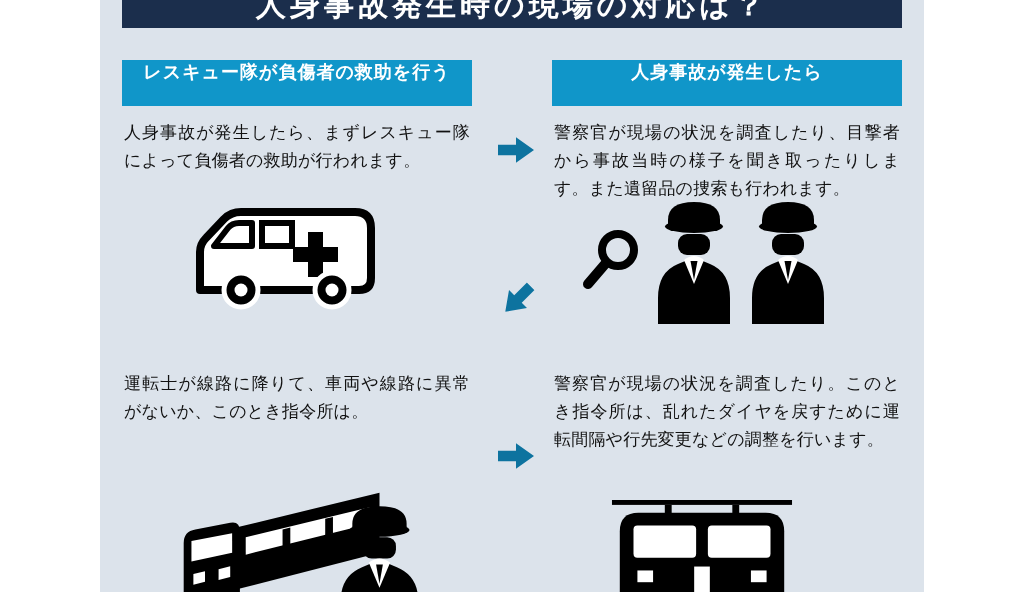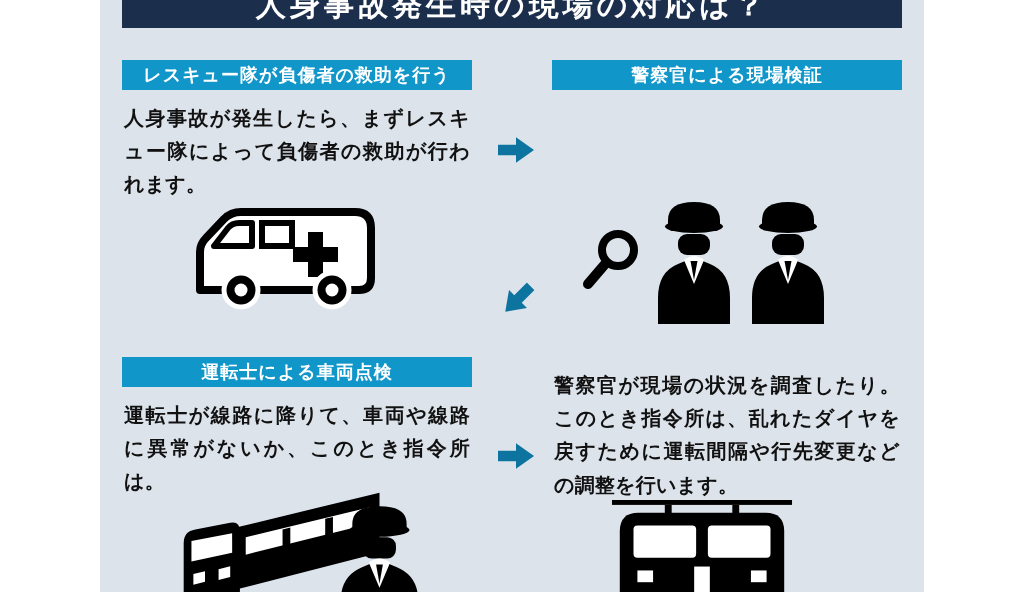--- a/index.html
+++ b/index.html
@@ -10,24 +10,24 @@
   .title-banner { position:absolute; left:22px; top:-18px; width:780px; height:46px;
     background:var(--banner-bg,#1b2e4c); display:flex; align-items:center; justify-content:center; }
   .title-text { color:#fff; font-size:30px; font-weight:bold; letter-spacing:4px; white-space:nowrap; }
 
   .panel { position:absolute; width:350px; height:300px; }
   .panel-1 { left:22px;  top:60px; }
   .panel-2 { left:452px; top:60px; }
   .panel-3 { left:22px;  top:357px; }
   .panel-4 { left:452px; top:357px; }
 
-  .panel-header { height:30px; background:var(--header-bg,#1096c9); color:var(--header-text,#ffffff);
-    display:flex; align-items:center; justify-content:center; font-size:18px; font-weight:bold; letter-spacing:1px; }
-  .panel-body { margin:12px 0 0 2px; width:346px; font-size:20px; line-height:1.66;
-    color:var(--body-text,#111111); letter-spacing:0.2px; text-align:justify;font-weight:bold; }
+  .panel-header { height:46px; background:var(--header-bg,#1096c9); color:var(--header-text,#ffffff);
+    display:flex; justify-content:center; font-size:18px; font-weight:bold; letter-spacing:1px; }
+  .panel-body { margin:12px 0 0 2px; width:346px; font-size:17px; line-height:1.66;
+    color:var(--body-text,#111111); letter-spacing:0.2px; text-align:justify; }
 
   .icon-wrap { position:absolute; }
   .iw-ambulance   { left:56px; top:130px; }
   .iw-police      { left:26px; top:138px; }
   .iw-traindriver { left:52px; top:120px; }
   .iw-trainfront  { left:58px; top:143px; }
 
   .arrow { position:absolute; width:36px; height:26px; }
   .arrow svg { display:block; width:100%; height:100%; }
   .arrow svg path { fill:var(--arrow,#0d739f); }
@@ -59,22 +59,23 @@
           <circle cx="63" cy="100" r="17" fill="#000" stroke="#fff" stroke-width="5"></circle>
           <circle cx="63" cy="100" r="6.5" fill="#fff"></circle>
           <circle cx="154" cy="100" r="17" fill="#000" stroke="#fff" stroke-width="5"></circle>
           <circle cx="154" cy="100" r="6.5" fill="#fff"></circle>
         </svg>
       </div>
     </section>
 
     <section class="panel panel-2">
       <div class="panel-header">
-        <span>警察官による現場検証</span>
+        <span>人身事故が発生したら</span>
       </div>
+      <p class="panel-body">警察官が現場の状況を調査したり、目撃者から事故当時の様子を聞き取ったりします。また遺留品の捜索も行われます。</p>
       <div class="icon-wrap iw-police">
         <svg viewBox="0 0 250 126" width="250" height="126">
           <defs>
             <g id="officer">
               <path d="M12,22 Q12,4 38,4 Q64,4 64,22 L64,27 L12,27 Z" fill="#000"></path>
               <ellipse cx="38" cy="28.5" rx="29" ry="6.5" fill="#000"></ellipse>
               <rect x="22" y="36" width="32" height="21" rx="9" fill="#000"></rect>
               <path d="M2,126 L2,100 Q2,74 22,66 L34,61 L38,70 L42,61 L54,66 Q74,74 74,100 L74,126 Z" fill="#000"></path>
               <path d="M28,62 L38,86 L48,62 Q43,58 38,58 Q33,58 28,62 Z" fill="#fff"></path>
               <path d="M34.5,63 L41.5,63 L38,82 Z" fill="#000"></path>
@@ -84,23 +85,20 @@
             <circle cx="40" cy="52" r="16" fill="none" stroke="#000" stroke-width="8"></circle>
             <line x1="28" y1="65" x2="10" y2="86" stroke="#000" stroke-width="10" stroke-linecap="round"></line>
           </g>
           <use href="#officer" x="78" y="0"></use>
           <use href="#officer" x="172" y="0"></use>
         </svg>
       </div>
     </section>
 
     <section class="panel panel-3">
-      <div class="panel-header">
-        <span>運転士による車両点検</span>
-      </div>
       <p class="panel-body">運転士が線路に降りて、車両や線路に異常がないか、このとき指令所は。</p>
       <div class="icon-wrap iw-traindriver">
         <svg viewBox="0 0 260 140" width="252" height="136">
           <g>
             <polygon points="64,52 212,16 212,78 64,116" fill="#000"></polygon>
             <polygon points="74,62 202,31 202,48 74,80" fill="#fff"></polygon>
             <polygon points="112,54 120,52 120,69 112,72" fill="#000"></polygon>
             <polygon points="156,43 164,41 164,58 156,61" fill="#000"></polygon>
             <path d="M10,68 Q10,56 22,54 L58,47 Q68,45 68,56 L68,140 L10,140 Z" fill="#000"></path>
             <polygon points="18,66 60,58 60,78 18,87" fill="#fff"></polygon>

